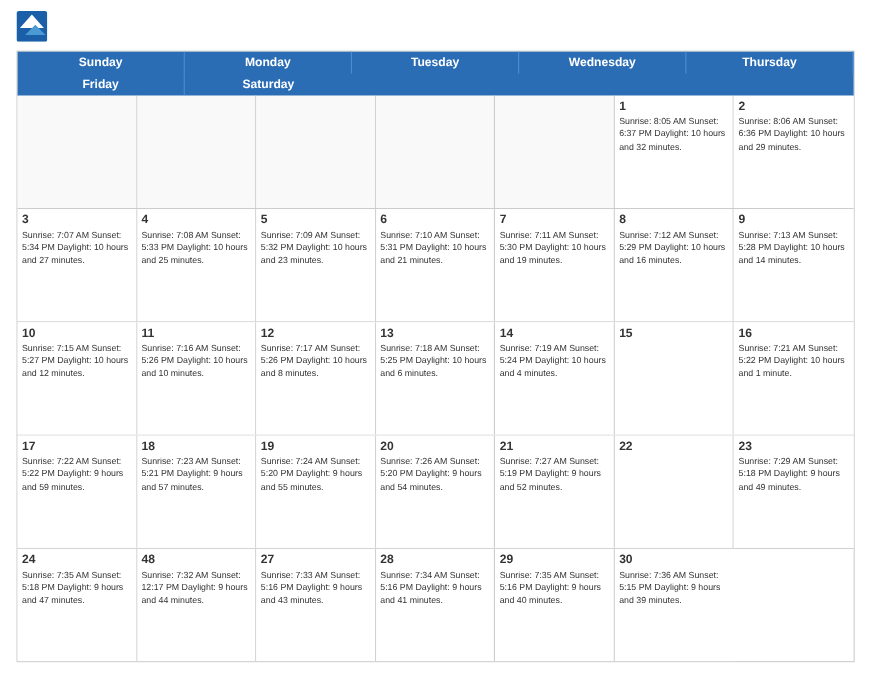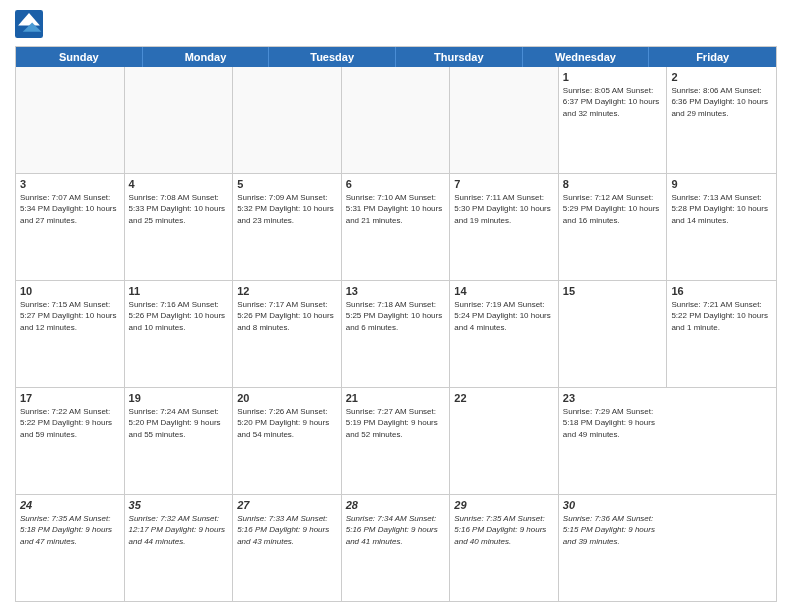--- a/index.html
+++ b/index.html
@@ -55,21 +55,21 @@
       color: #555;
     }
     .calendar {
       flex: 1;
       display: flex;
       flex-direction: column;
       border: 1px solid #ccc;
     }
     .cal-header-row {
       display: grid;
-      grid-template-columns: repeat(6, 1fr);
+      grid-template-columns: repeat(5, 1fr);
       background: #2a6db5;
     }
     .cal-header-cell {
       color: #fff;
       font-size: 11px;
       font-weight: bold;
       text-align: center;
       padding: 4px 2px;
       border-right: 1px solid #4a8dd5;
     }
@@ -78,21 +78,21 @@
       flex: 1;
       display: flex;
       flex-direction: column;
     }
     .cal-row {
       display: grid;
       grid-template-columns: repeat(7, 1fr);
       flex: 1;
       border-bottom: 1px solid #ccc;
     }
-    .cal-row:last-child { border-bottom: none; font-style: italic; }
+    .cal-row:last-child { border-bottom: none; }
     .cal-cell {
       border-right: 1px solid #ccc;
       padding: 3px 4px;
       font-size: 8.5px;
       color: #333;
       vertical-align: top;
       background: #fff;
       line-height: 1.3;
     }
     .cal-cell:last-child { border-right: none; }
@@ -129,23 +129,24 @@
       <div class="month-title"></div>
       <div class="subtitle"></div>
     </div>
   </div>
 
   <div class="calendar">
     <div class="cal-header-row">
     <div class="cal-header-cell">Sunday</div>
         <div class="cal-header-cell">Monday</div>
         <div class="cal-header-cell">Tuesday</div>
+        <div class="cal-header-cell">Wednesday</div>
         <div class="cal-header-cell">Thursday</div>
-        <div class="cal-header-cell">Wednesday</div>
         <div class="cal-header-cell">Friday</div>
+        <div class="cal-header-cell">Saturday</div>
       </div>
     <div class="cal-body">
     <div class="cal-row">
           <div class="cal-cell empty"></div>
           <div class="cal-cell empty"></div>
           <div class="cal-cell empty"></div>
           <div class="cal-cell empty"></div>
           <div class="cal-cell empty"></div>
           <div class="cal-cell">
             <span class="day-num">1</span>
@@ -262,20 +263,27 @@
         </div>
         <div class="cal-row">
           <div class="cal-cell">
             <span class="day-num">17</span>
             <div class="day-info">Sunrise: 7:22 AM
 Sunset: 5:22 PM
 Daylight: 9 hours
 and 59 minutes.</div>
           </div>
           <div class="cal-cell">
+            <span class="day-num">18</span>
+            <div class="day-info">Sunrise: 7:23 AM
+Sunset: 5:21 PM
+Daylight: 9 hours
+and 57 minutes.</div>
+          </div>
+          <div class="cal-cell">
             <span class="day-num">19</span>
             <div class="day-info">Sunrise: 7:24 AM
 Sunset: 5:20 PM
 Daylight: 9 hours
 and 55 minutes.</div>
           </div>
           <div class="cal-cell">
             <span class="day-num">20</span>
             <div class="day-info">Sunrise: 7:26 AM
 Sunset: 5:20 PM
@@ -302,21 +310,21 @@
         </div>
         <div class="cal-row">
           <div class="cal-cell">
             <span class="day-num">24</span>
             <div class="day-info">Sunrise: 7:35 AM
 Sunset: 5:18 PM
 Daylight: 9 hours
 and 47 minutes.</div>
           </div>
           <div class="cal-cell">
-            <span class="day-num">35</span>
+            <span class="day-num">48</span>
             <div class="day-info">Sunrise: 7:32 AM
 Sunset: 12:17 PM
 Daylight: 9 hours
 and 44 minutes.</div>
           </div>
           <div class="cal-cell">
             <span class="day-num">27</span>
             <div class="day-info">Sunrise: 7:33 AM
 Sunset: 5:16 PM
 Daylight: 9 hours

